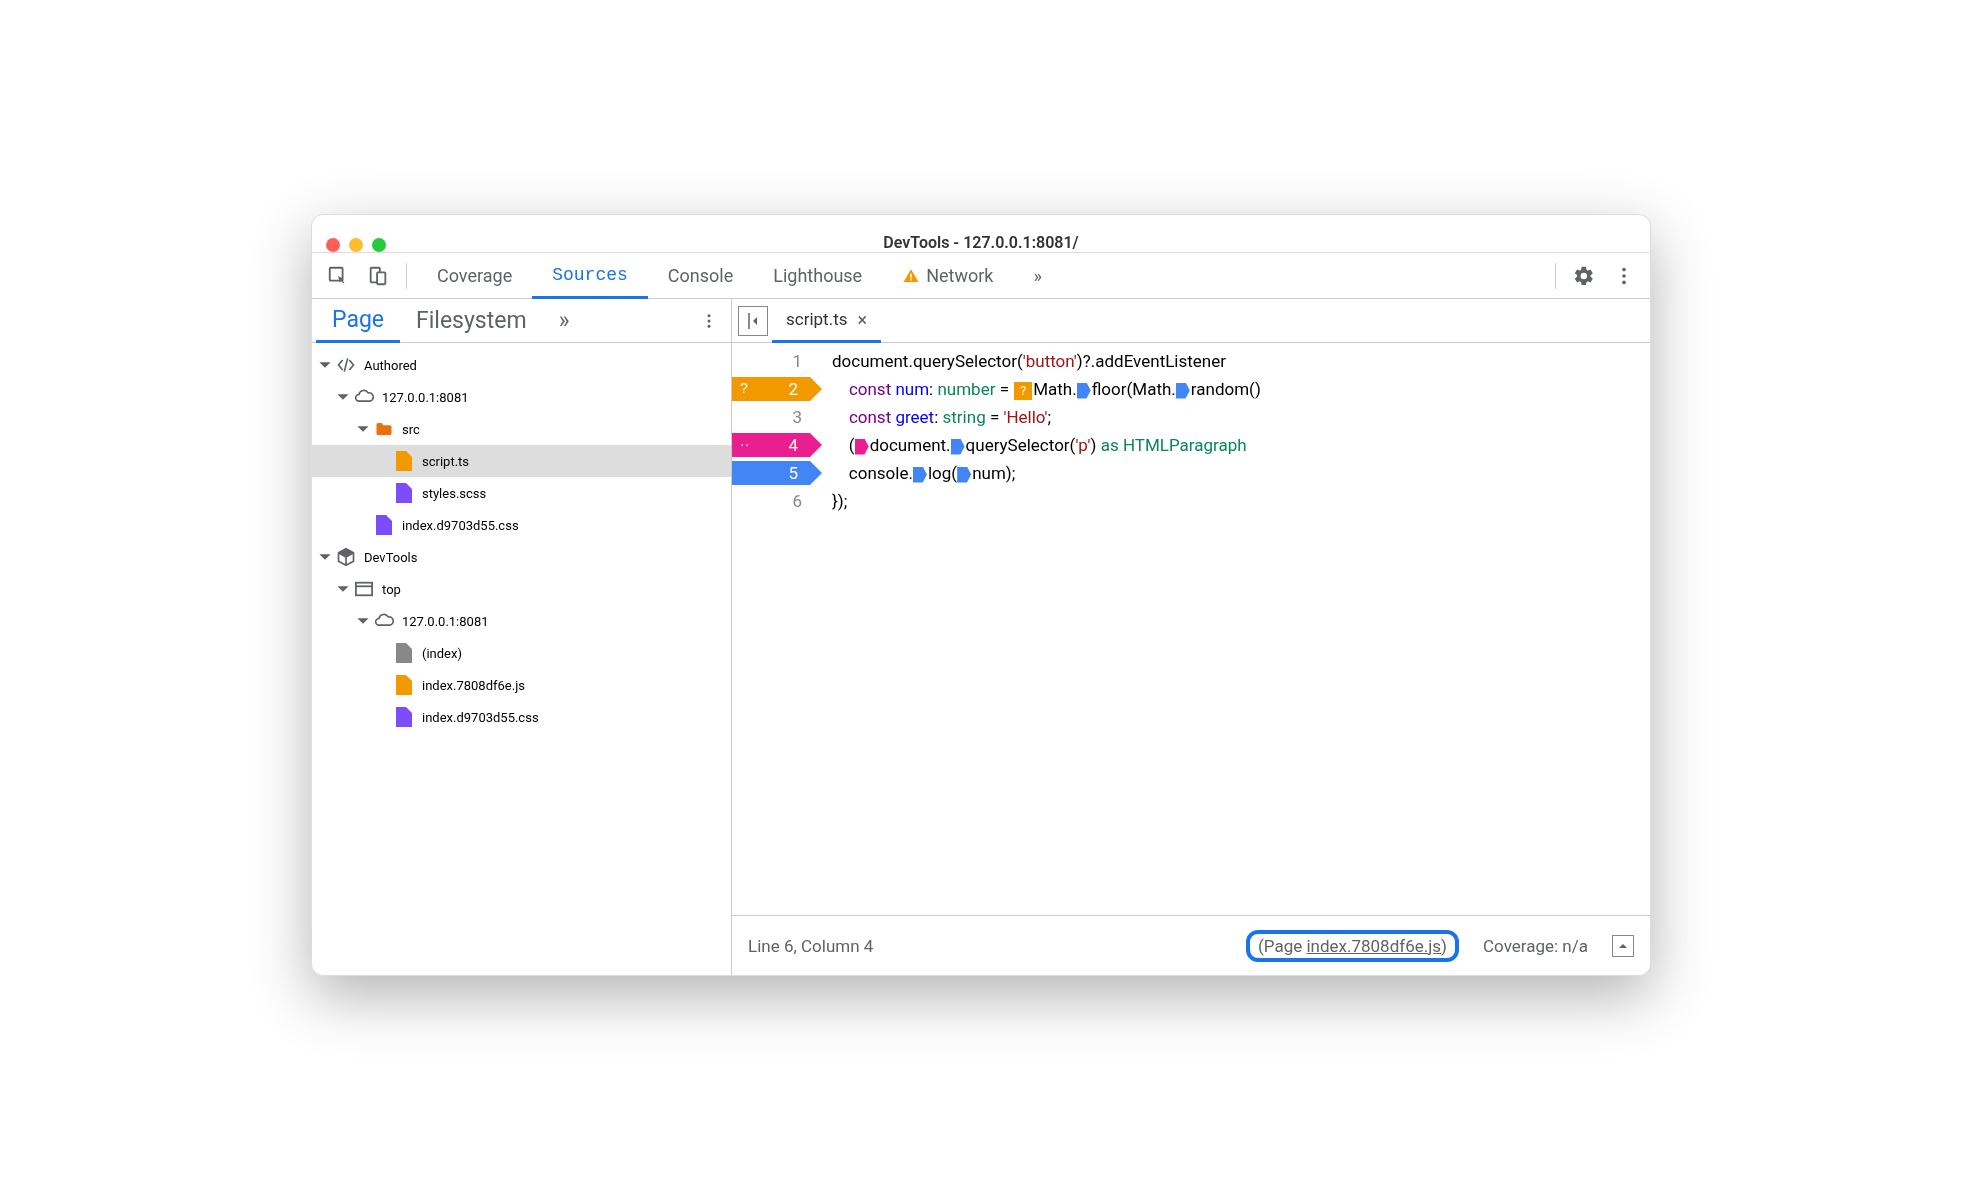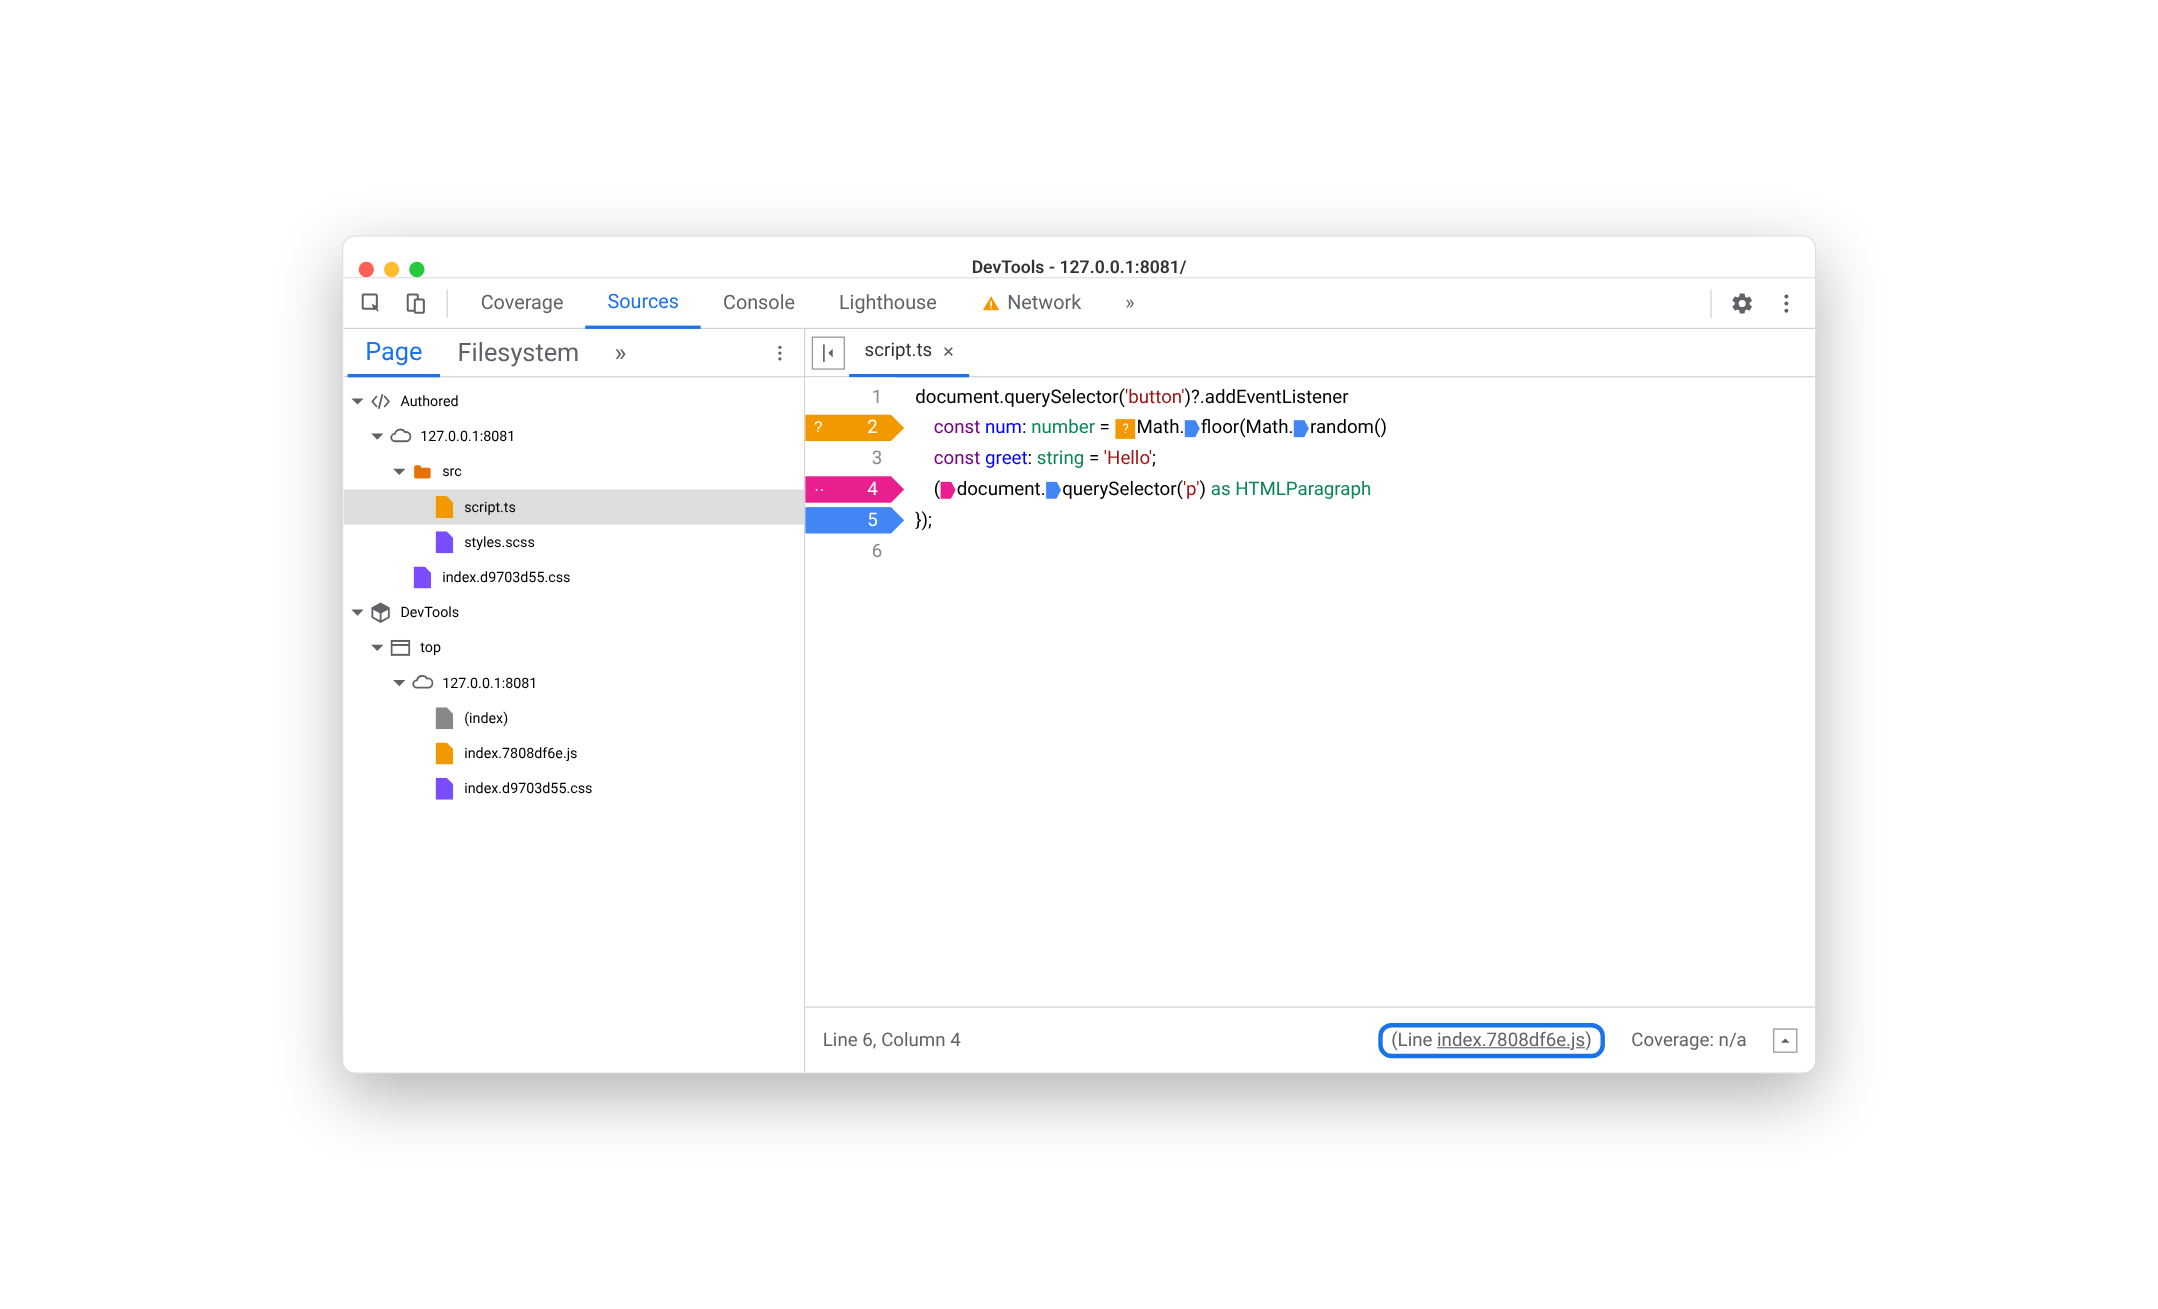--- a/index.html
+++ b/index.html
@@ -10,21 +10,21 @@
 .traffic span { width: 14px; height: 14px; border-radius: 50%; display: block; }
 .t-red { background: #ff5f56; }
 .t-yellow { background: #ffbd2e; }
 .t-green { background: #27c93f; }
 .title-text { position: absolute; left: 50%; transform: translateX(-50%); font-size: 16px; font-weight: 600; color: #333; }
 .toolbar { height: 46px; display: flex; align-items: center; padding: 0 8px; border-bottom: 1px solid #ccc; gap: 4px; }
 .tb-icon { width: 36px; height: 36px; display: flex; align-items: center; justify-content: center; color: #5f6368; cursor: pointer; }
 .divider-v { width: 1px; height: 26px; background: #ccc; margin: 0 6px; }
 .tabs { display: flex; align-items: center; flex: 1; }
 .tab { padding: 0 20px; height: 46px; display: flex; align-items: center; font-size: 18px; color: #5f6368; cursor: pointer; gap: 6px; }
-.tab.active { color: #1a73e8; border-bottom: 3px solid #1a73e8; margin-bottom: -1px; }
+.tab.active { color: #1a73e8; border-bottom: 3px solid #1a73e8; margin-bottom: -1px; font-family: Liberation Mono, monospace; }
 .spacer { flex: 1; }
 .content { display: flex; flex: 1; overflow: hidden; }
 .sidebar { width: 420px; border-right: 1px solid #ccc; display: flex; flex-direction: column; }
 .sidebar-tabs { height: 44px; display: flex; align-items: center; border-bottom: 1px solid #ccc; padding: 0 4px; }
 .sb-tab { padding: 4px 16px; height: 44px; display: flex; align-items: center; font-size: 23px; color: #5f6368; cursor: pointer; }
 .sb-tab.active { color: #1a73e8; border-bottom: 3px solid #1a73e8; }
 .tree { flex: 1; overflow: auto; padding: 6px 0; font-size: 13px; }
 .tree-row { display: flex; align-items: center; height: 32px; cursor: pointer; padding-left: 6px; white-space: nowrap; }
 .tree-row.selected { background: #ddd; }
 .tree-arrow { width: 14px; height: 14px; margin-right: 4px; flex-shrink: 0; }
@@ -310,28 +310,29 @@
             </div>
           <div class="gutter-line">
               <span>6</span>
             </div>
         </div>
         <div class="code">
           <div class="code-line">document.querySelector(<span class="c-str">'button'</span>)?.addEventListener</div>
           <div class="code-line">&nbsp;&nbsp;&nbsp;&nbsp;<span class="c-kw">const</span> <span class="c-def">num</span>: <span class="c-type">number</span> = <span class="inline-badge ib-orange">?</span>Math.<span class="d-shape"></span>floor(Math.<span class="d-shape"></span>random()</div>
           <div class="code-line">&nbsp;&nbsp;&nbsp;&nbsp;<span class="c-kw">const</span> <span class="c-def">greet</span>: <span class="c-type">string</span> = <span class="c-str">'Hello'</span>;</div>
           <div class="code-line">&nbsp;&nbsp;&nbsp;&nbsp;(<span class="d-shape d-pink"></span>document.<span class="d-shape"></span>querySelector(<span class="c-str">'p'</span>) <span class="c-as">as</span> <span class="c-type">HTMLParagraph</span></div>
+          <div class="code-line">&nbsp;&nbsp;&nbsp;&nbsp;console.<span class="d-shape"></span>log(<span class="d-shape"></span>num);</div>
           <div class="code-line">});</div>
         </div>
       </div>
       <div class="status-bar">
         <span>Line 6, Column 4</span>
         <div class="spacer"></div>
         <span class="status-from">
-          <span>(Line </span><a>index.7808df6e.js</a><span>)</span>
+          <span>(Page </span><a>index.7808df6e.js</a><span>)</span>
         </span>
         <span>Coverage: n/a</span>
         <span class="tb-icon" style="border:1px solid #888;width:22px;height:22px;">
           <svg width="14" height="14" viewBox="0 0 14 14" fill="#5f6368">
               <path d="M3 9 L7 5 L11 9 z"></path>
             </svg>
         </span>
       </div>
     </div>
   </div>

